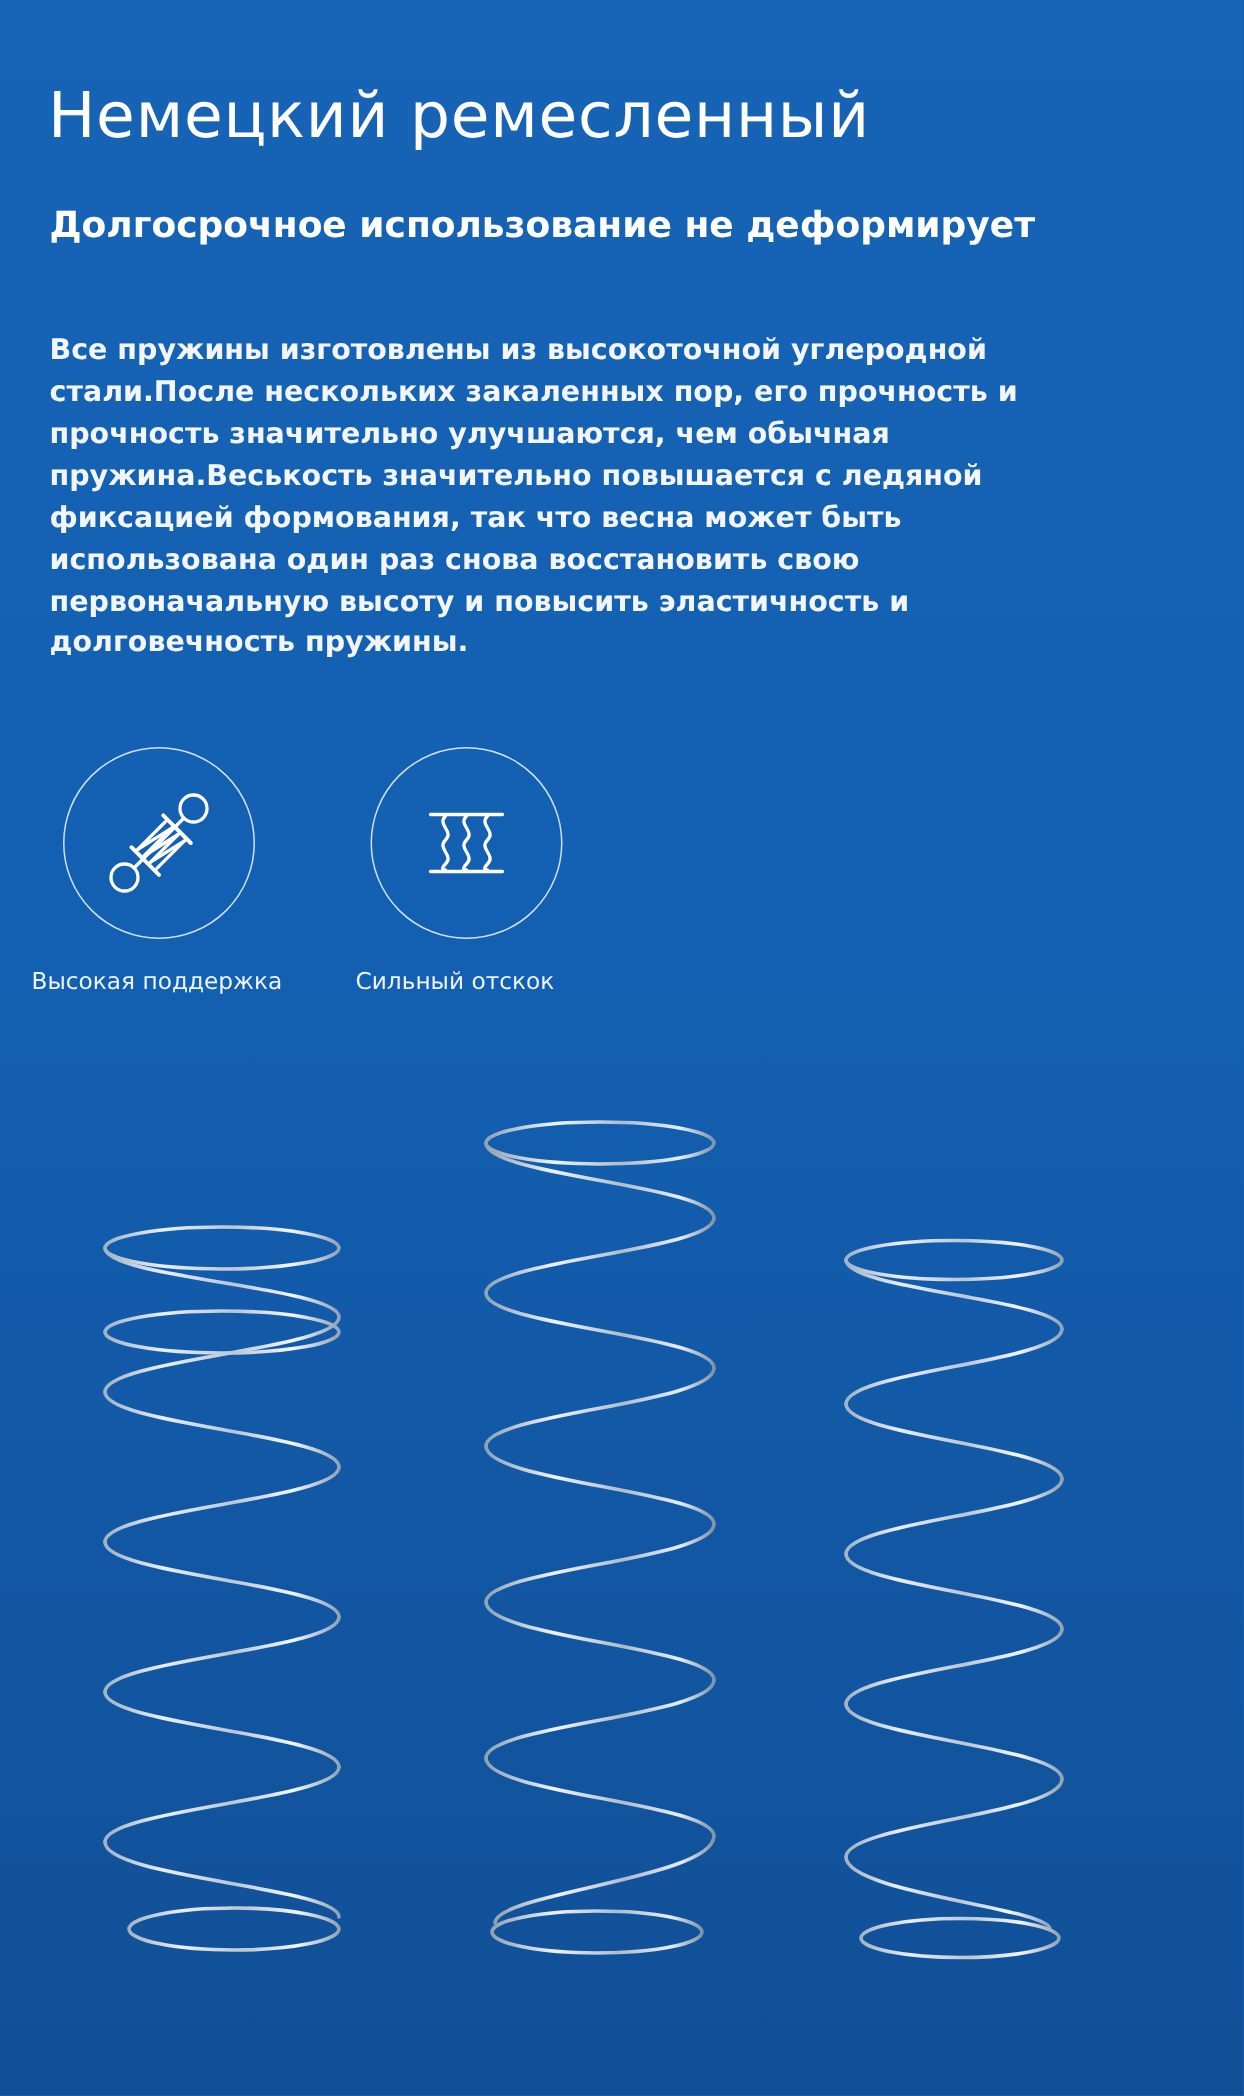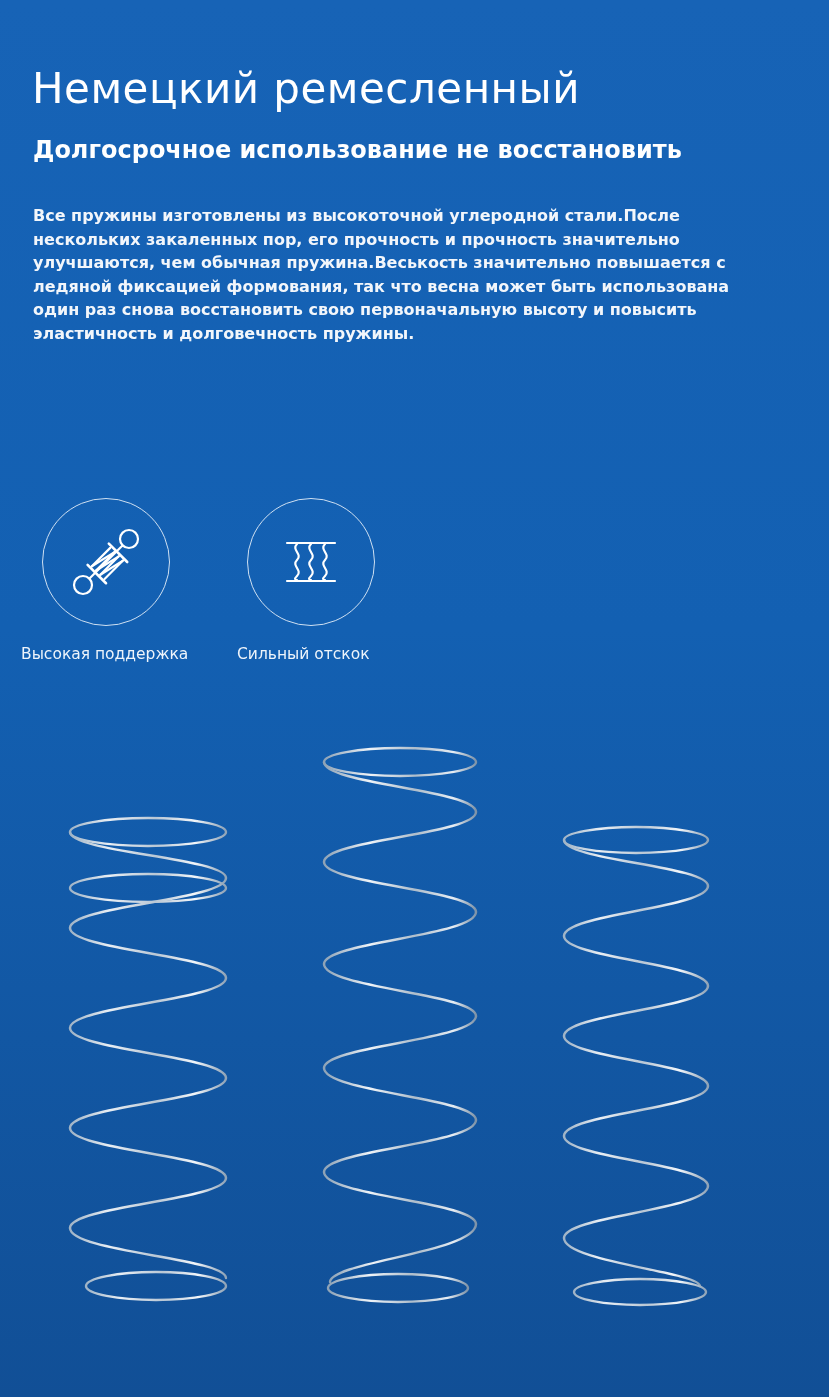--- a/index.html
+++ b/index.html
@@ -23,42 +23,42 @@
     overflow: hidden;
   }
   .content {
     position: absolute;
     top: 0; left: 0;
     width: 829px;
   }
   .headline {
     position: absolute;
     left: 32px;
-    top: 64px;
+    top: 52px;
     font-size: 42px;
     font-weight: 400;
     letter-spacing: 0.5px;
     color: #ffffff;
     white-space: nowrap;
   }
   .subhead {
     position: absolute;
     left: 33px;
     top: 136px;
     font-size: 24px;
     font-weight: 700;
     color: #ffffff;
     white-space: nowrap;
   }
   .bodytext {
     position: absolute;
     left: 33px;
-    top: 204px;
+    top: 220px;
     width: 700px;
-    font-size: 16px;
+    font-size: 19px;
     line-height: 1.47;
     font-weight: 600;
     color: #f2f6fb;
   }
   .features {
     position: absolute;
     left: 33px;
     top: 498px;
     width: 760px;
     height: 180px;
@@ -106,21 +106,21 @@
 </style>
 </head>
 <body>
 
 <div class="page">
 
   <div class="content">
 
     <div class="headline">Немецкий ремесленный</div>
 
-    <div class="subhead">Долгосрочное использование не восстановить</div>
+    <div class="subhead">Долгосрочное использование не деформирует</div>
 
     <div class="bodytext">Все пружины изготовлены из высокоточной углеродной стали.После нескольких закаленных пор, его прочность и прочность значительно улучшаются, чем обычная пружина.Веськость значительно повышается с ледяной фиксацией формования, так что весна может быть использована один раз снова восстановить свою первоначальную высоту и повысить эластичность и долговечность пружины.</div>
 
     <div class="features">
 
       <div class="feature feature-2">
         <div class="circle">
           <svg width="126" height="126" viewBox="0 0 126 126">
             <g stroke="#ffffff" stroke-width="2.2" fill="none" stroke-linecap="round">
               <line x1="39" y1="44" x2="87" y2="44"></line>

